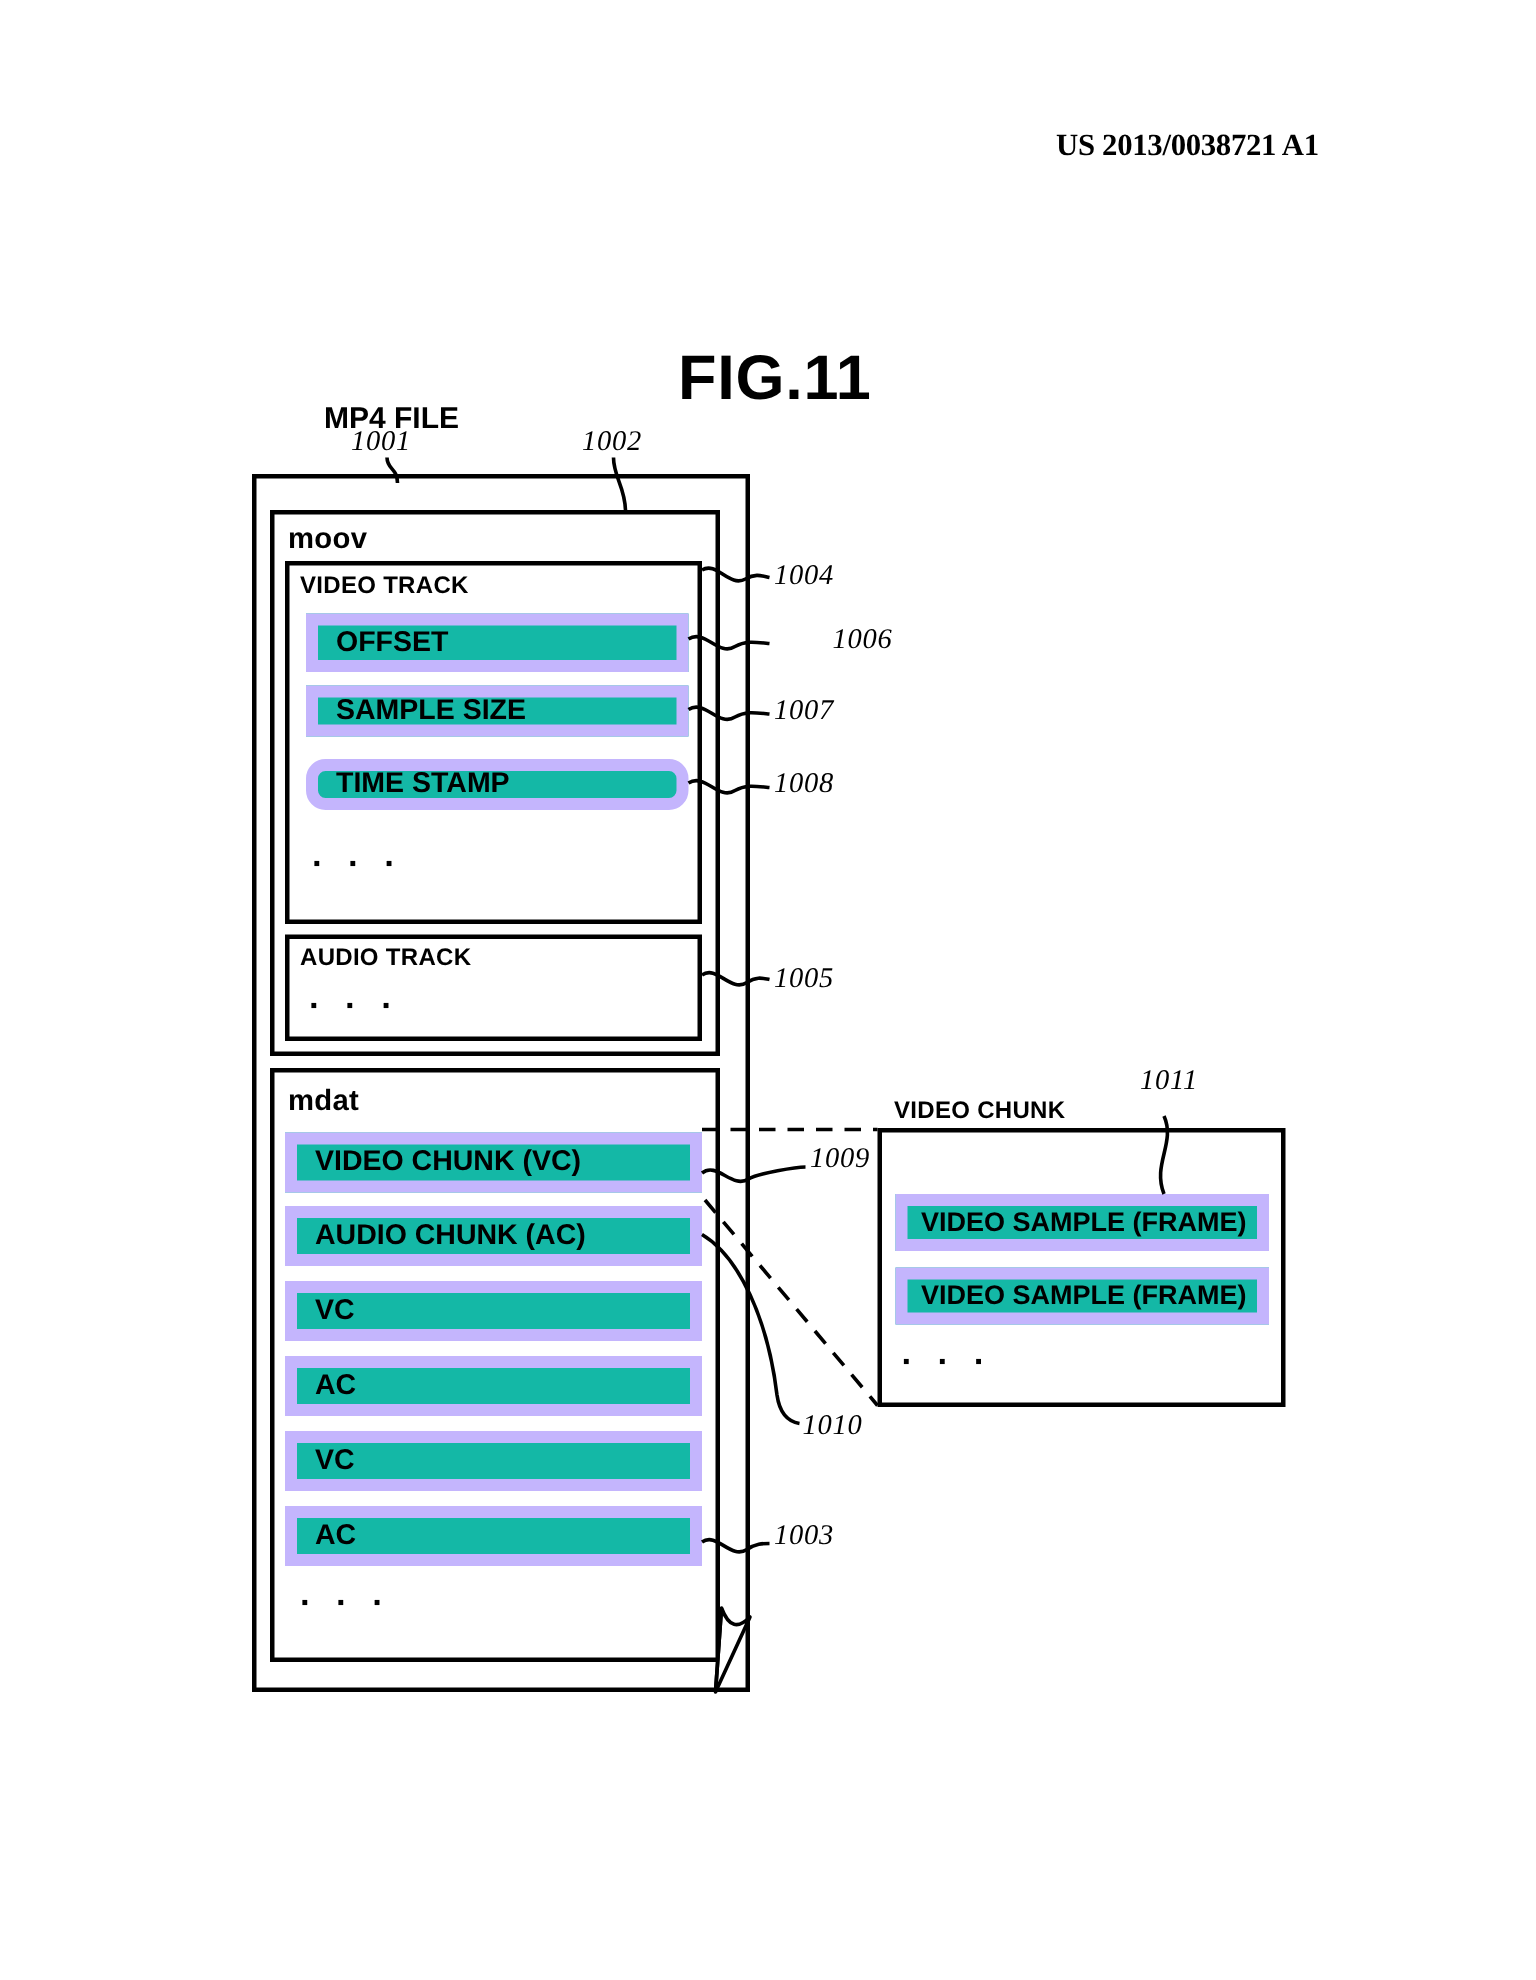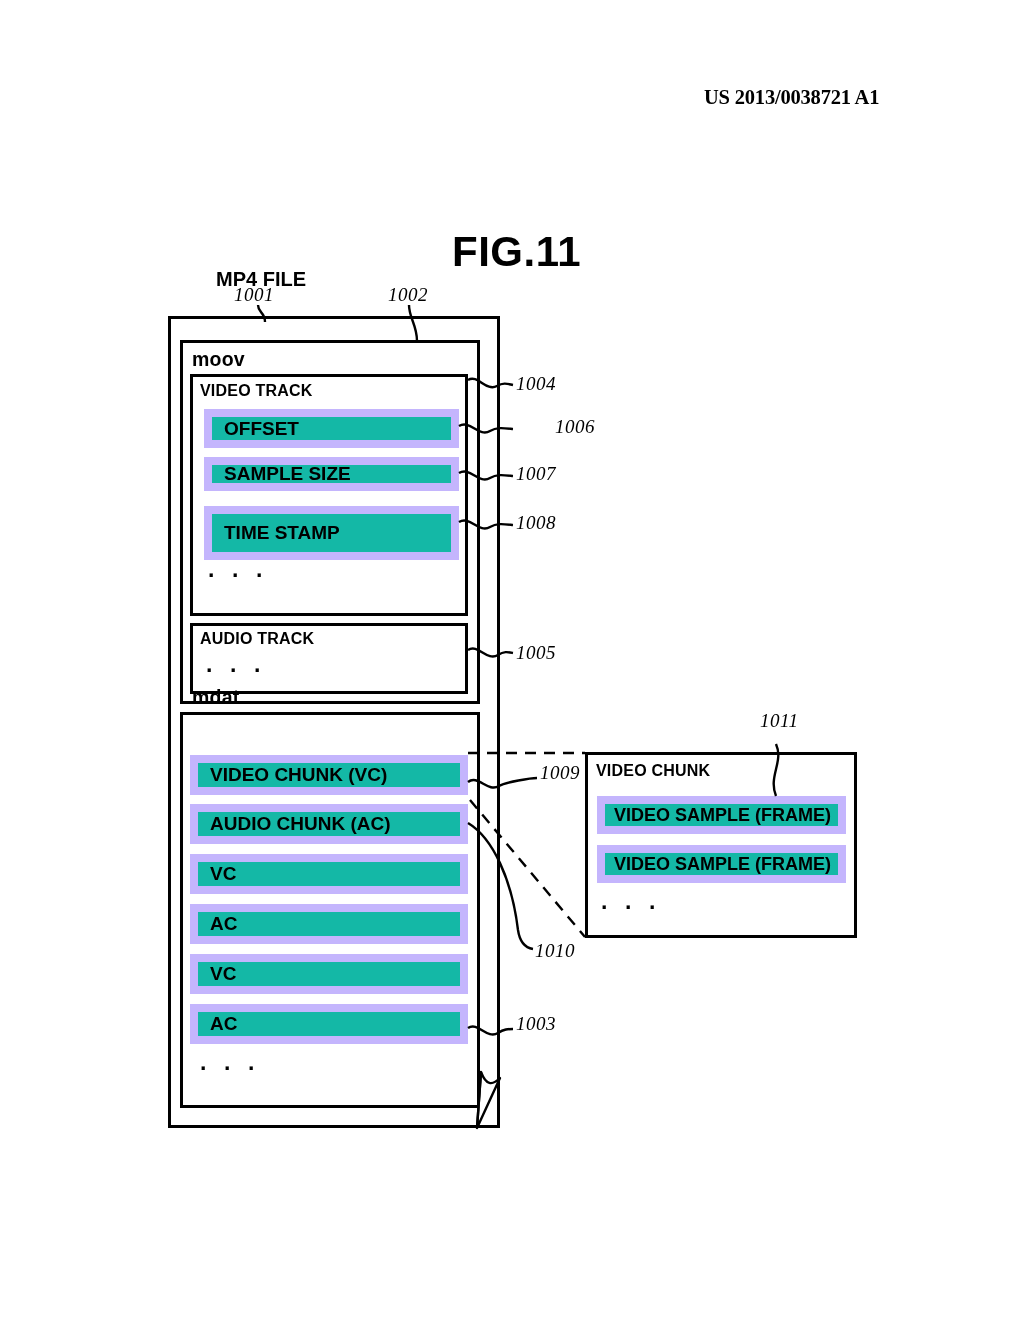--- a/index.html
+++ b/index.html
@@ -99,41 +99,41 @@
   #video-track-box {
     left: 190px;
     top: 374px;
     width: 278px;
     height: 242px;
   }
   #video-track-label { left: 200px; top: 382px; }
 
   #offset-box      { left: 204px; top: 409px;  width: 255px; height: 39px; }
   #samplesize-box  { left: 204px; top: 457px;  width: 255px; height: 34px; }
-  #timestamp-box   { left: 204px; top: 506px;  width: 255px; height: 54px; }
+  #timestamp-box   { left: 204px; top: 506px;  width: 255px; height: 34px; border-radius: 13px; }
   #video-track-dots{ left: 208px; top: 564px; }
 
   
   #audio-track-box {
     left: 190px;
     top: 623px;
     width: 278px;
     height: 71px;
   }
   #audio-track-label { left: 200px; top: 630px; }
   #audio-track-dots  { left: 206px; top: 659px; }
 
   
   #mdat-box {
     left: 180px;
     top: 712px;
     width: 300px;
     height: 396px;
   }
-  #mdat-label { left: 192px; top: 686px; }
+  #mdat-label { left: 192px; top: 723px; }
 
   .chunk-box {
     left: 190px;
     width: 278px;
     height: 40px;
   }
   #chunk-0 { top: 755px; }
   #chunk-1 { top: 804px; text-align: right; }
   #chunk-2 { top: 854px; }
   #chunk-3 { top: 904px; }
@@ -151,21 +151,21 @@
   }
   #mdat-dots { left: 200px; top: 1057px; }
 
   
   #video-chunk-detail-box {
     left: 585px;
     top: 752px;
     width: 272px;
     height: 186px;
   }
-  #video-chunk-detail-label { left: 596px; top: 762px; }
+  #video-chunk-detail-label { left: 596px; top: 732px; }
   .sample-box {
     left: 597px;
     width: 249px;
     height: 38px;
   }
   #sample-0 { top: 796px; }
   #sample-1 { top: 845px; }
   .sample-label {
     position: absolute;
     left: 9px;

